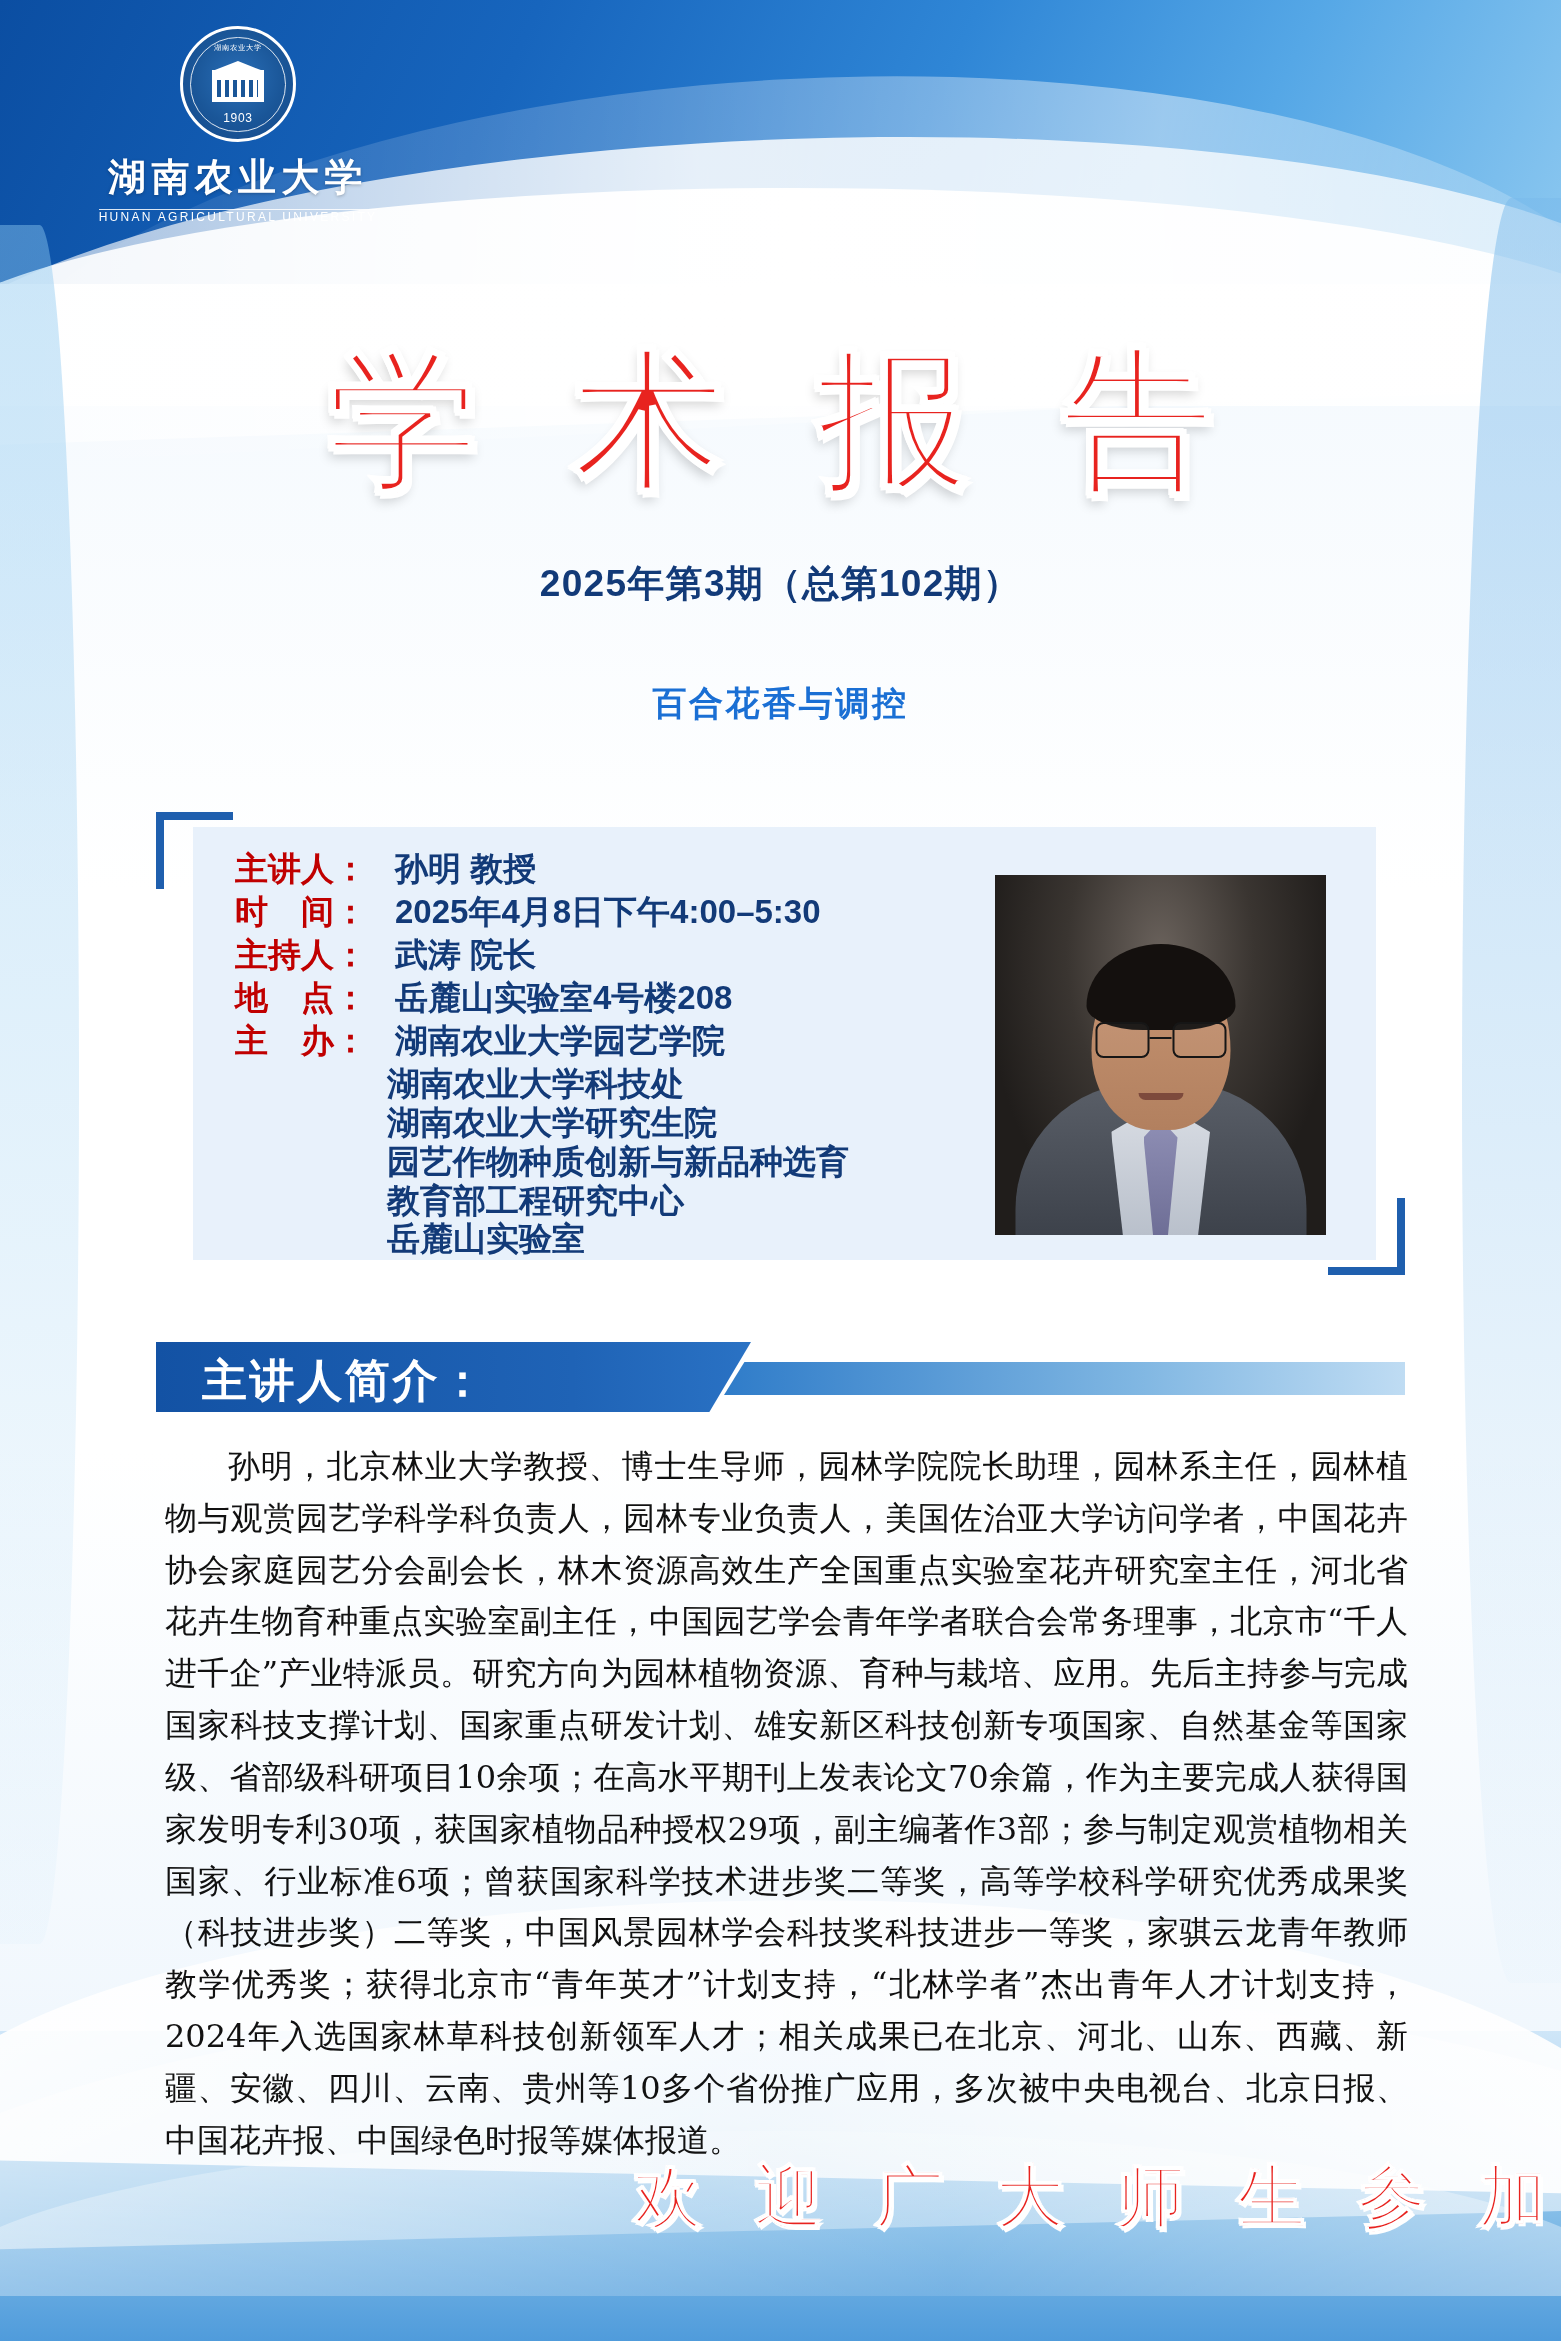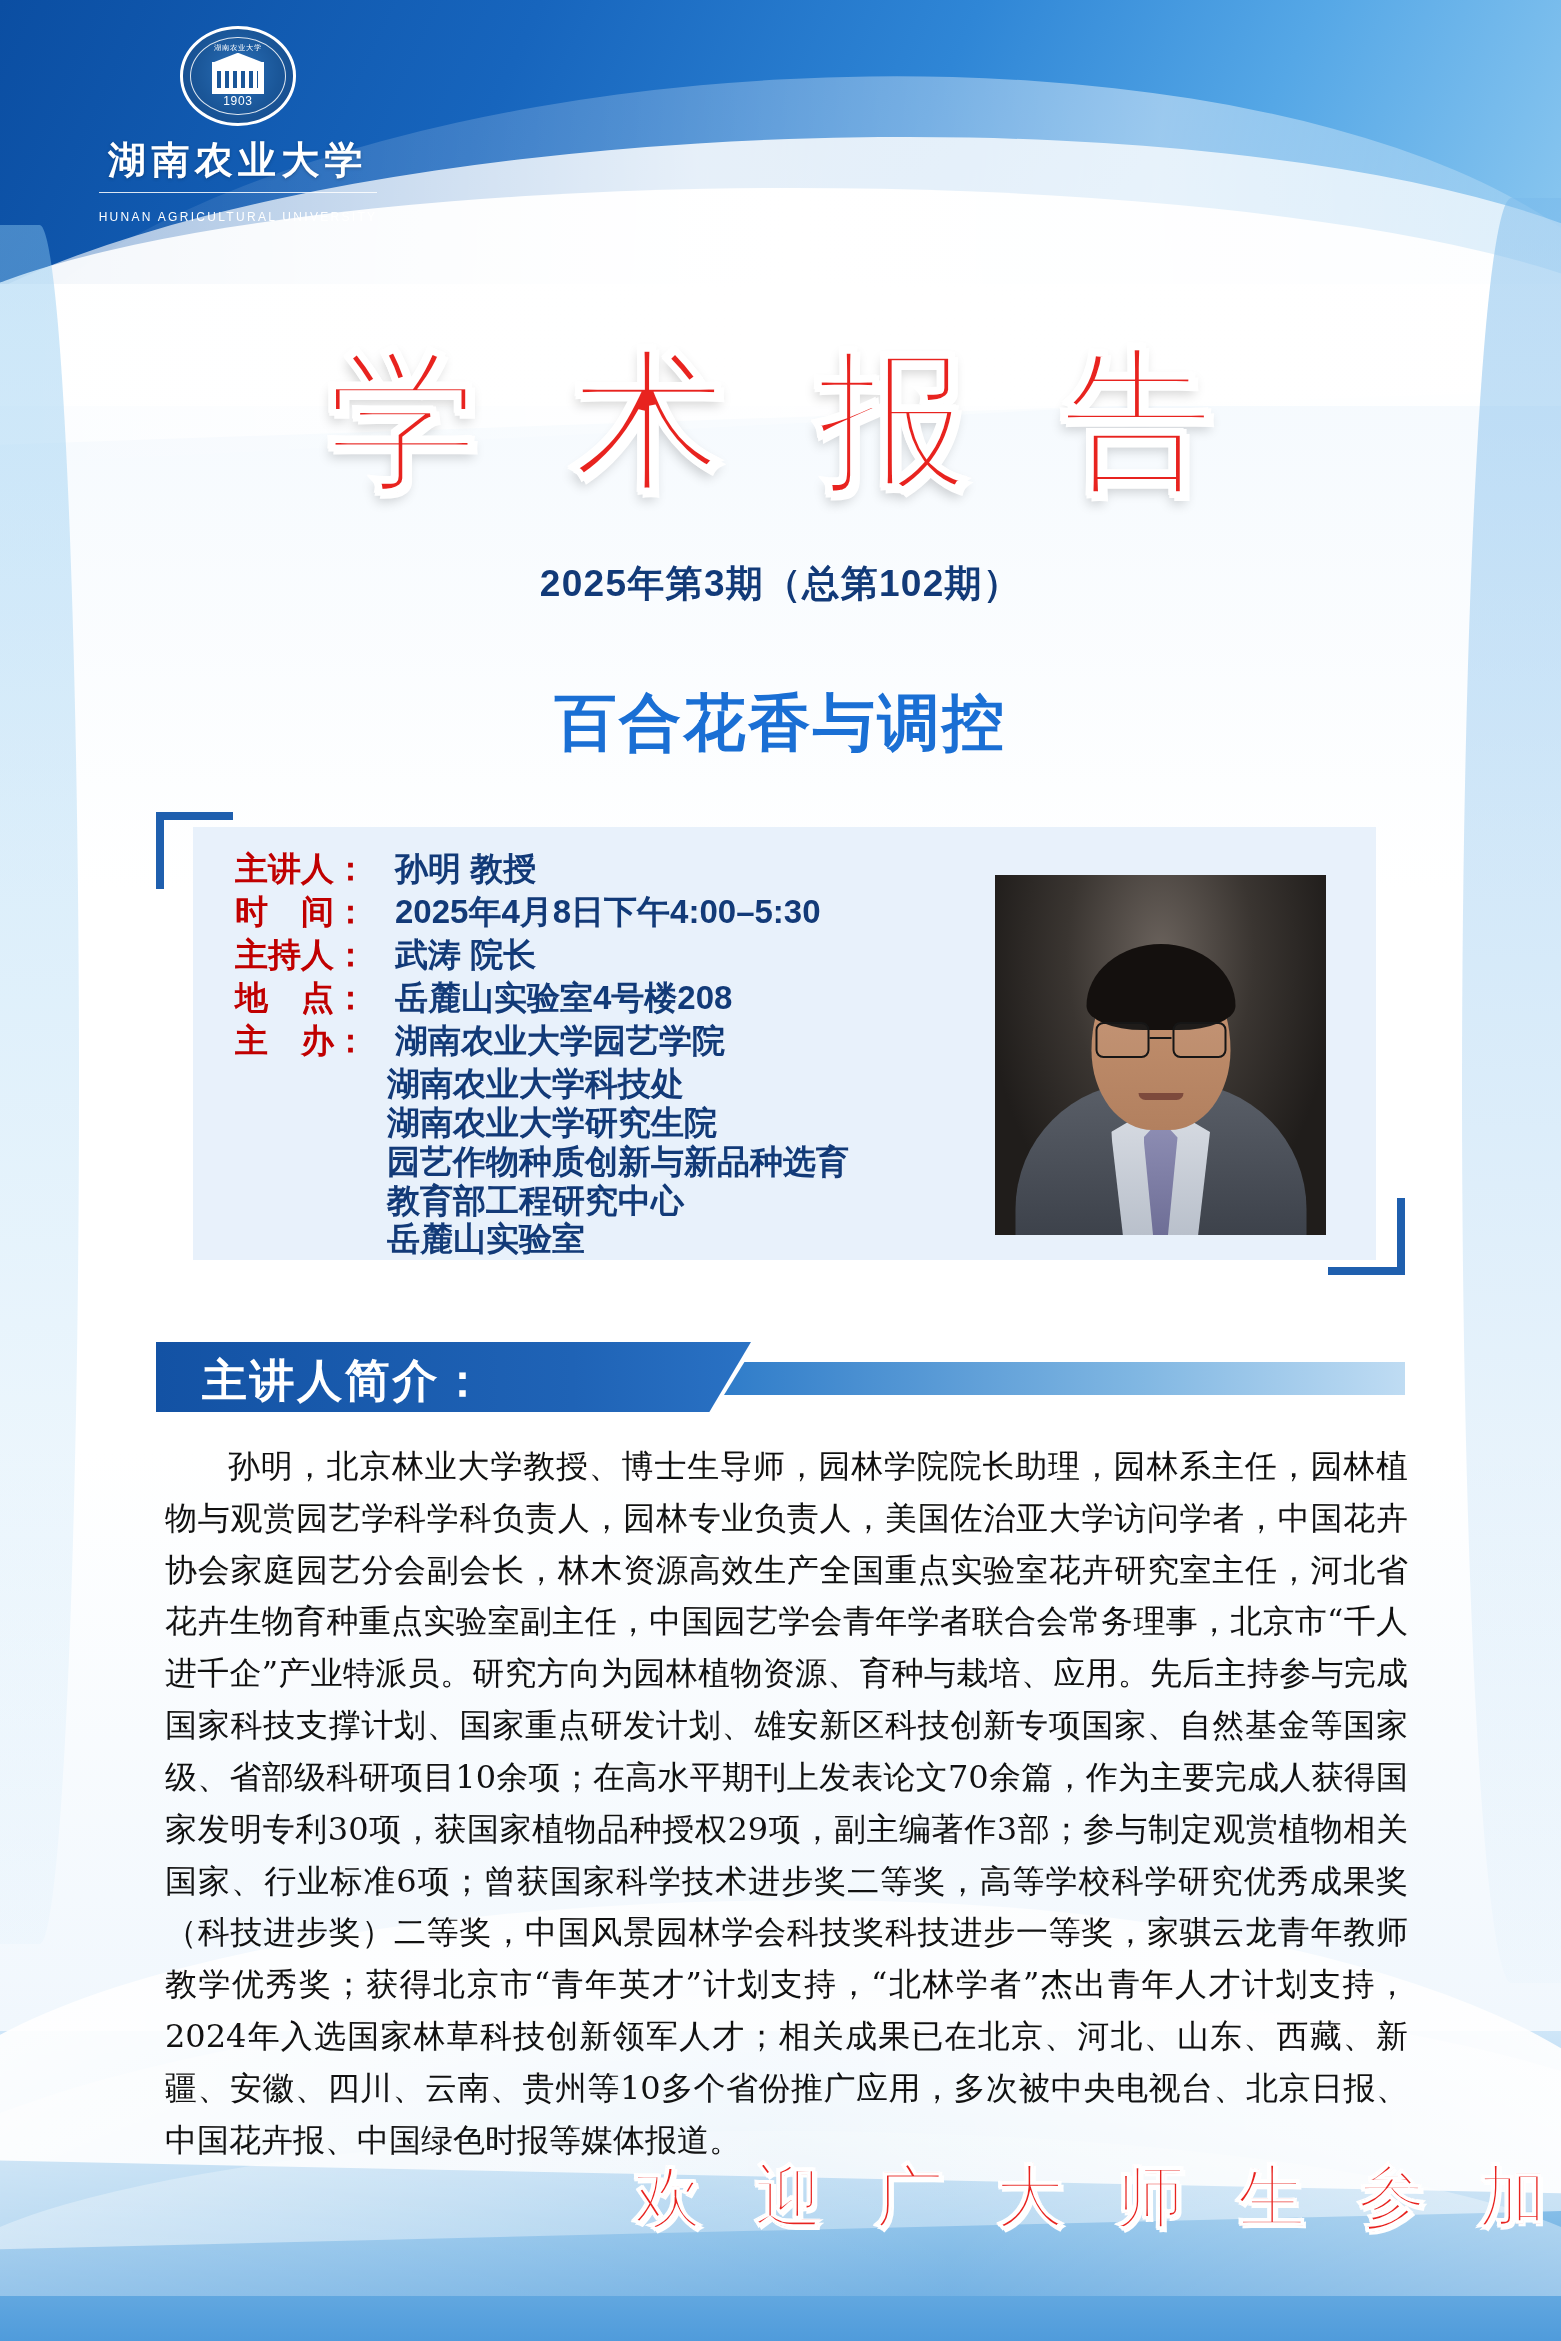--- a/index.html
+++ b/index.html
@@ -166,21 +166,21 @@
     white-space: nowrap;
     text-shadow: 0 1.3px 3.3px rgba(0,0,0,0.25);
   }
   .logo-name-en {
     margin-top: 6.6px;
     font-size: 12px;
     color: #ffffff;
     letter-spacing: 2.3px;
     white-space: nowrap;
     border-top: 1.3px solid rgba(255,255,255,0.85);
-    padding-top: 17px;
+    padding-top: 0;
   }
 
   
   .headline {
     position: absolute;
     left: 0; right: 0; top: 344px;
     text-align: center;
     font-family: "DejaVu Serif", "Liberation Serif", serif;
     font-size: 152px;
     font-weight: 700;
@@ -199,21 +199,21 @@
     text-align: center;
     font-size: 37px;
     font-weight: 700;
     color: #123a78;
     letter-spacing: 1.3px;
   }
   .topic {
     position: absolute;
     left: 0; right: 0; top: 681px;
     text-align: center;
-    font-size: 62px;
+    font-size: 34px;
     font-weight: 700;
     color: #1a6fd4;
     letter-spacing: 2.6px;
   }
 
   
   .info-panel {
     position: absolute;
     left: 156px; top: 812px;
     width: 1249px; height: 463px;

